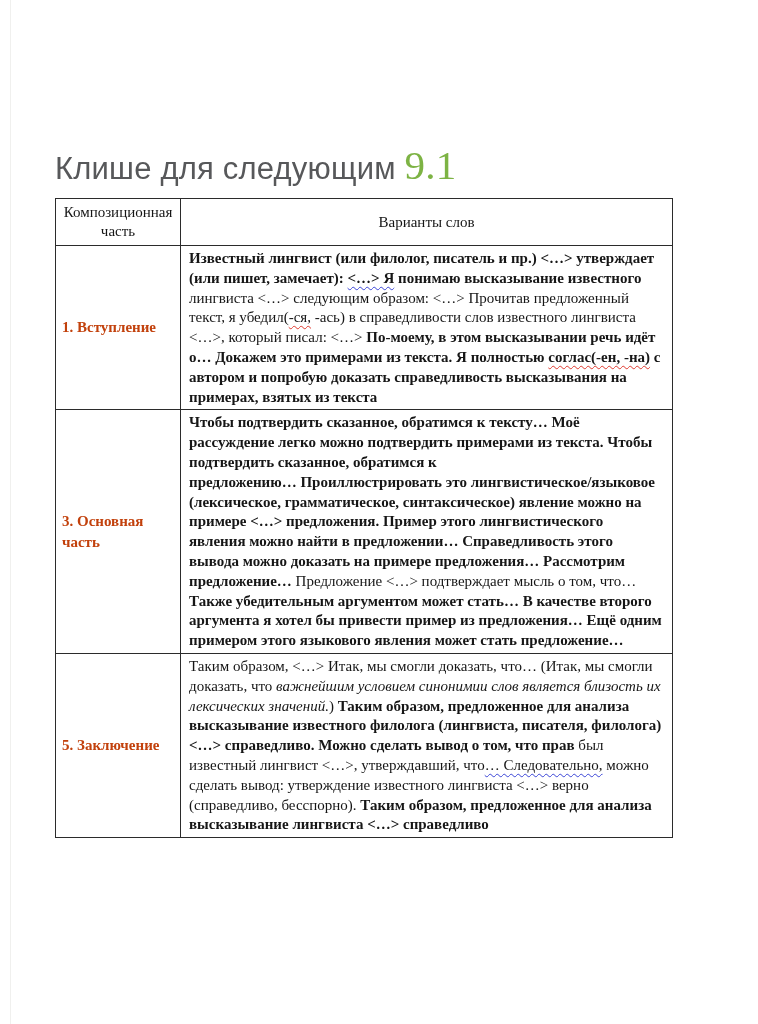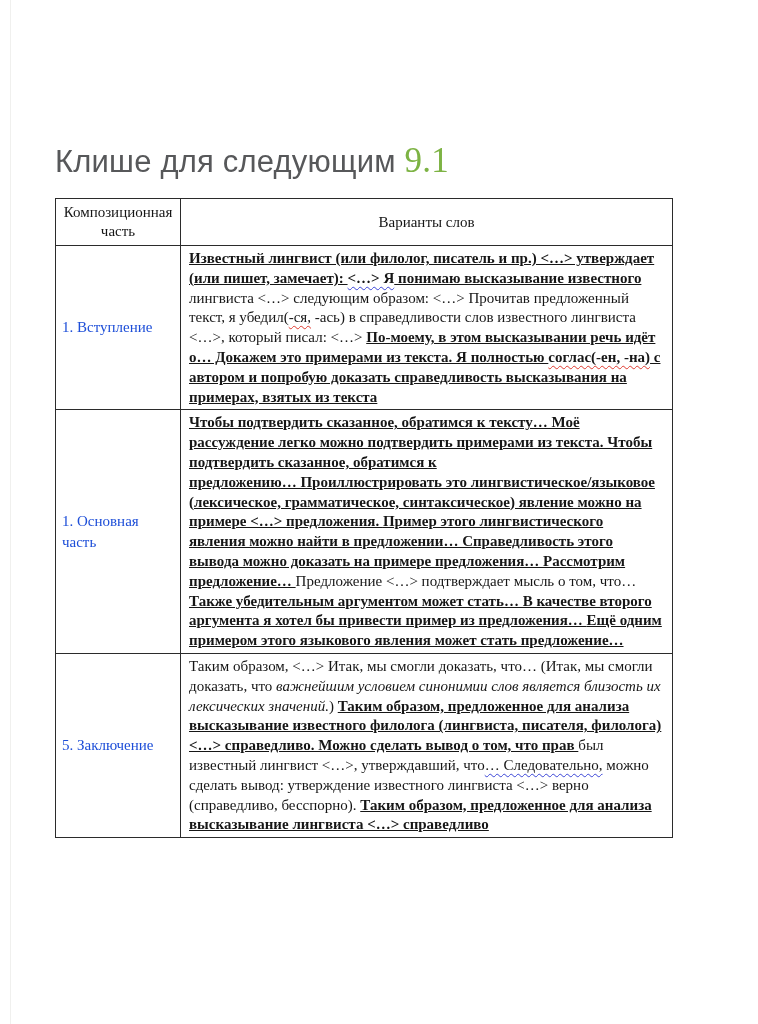--- a/index.html
+++ b/index.html
@@ -25,21 +25,21 @@
     margin: 0;
     font-family: "Liberation Sans", sans-serif;
     font-weight: 400;
     font-size: 31px;
     letter-spacing: 0.2px;
     color: #57585a;
     white-space: nowrap;
   }
   .title-num {
     font-family: "Liberation Serif", serif;
-    font-size: 35px;
+    font-size: 41px;
     color: #7db344;
   }
   table.cliche {
     position: absolute;
     left: 55px;
     top: 198px;
     width: 617px;
     border-collapse: collapse;
     table-layout: fixed;
     font-size: 15px;
@@ -55,35 +55,35 @@
   tr.r1 { height: 164px; }
   tr.r2 { height: 230px; }
   tr.r3 { height: 176px; }
   th.hcell {
     font-weight: 400;
     text-align: center;
     line-height: 19px;
     padding: 2px 6px;
   }
   td.label-cell {
-    color: #1d4ed8;
-    font-weight: 400;
+    color: #c2410c;
+    font-weight: 700;
     text-align: left;
     padding: 2px 4px 2px 6px;
     line-height: 21px;
     font-size: 15px;
   }
   td.content-cell {
     vertical-align: top;
     text-align: left;
     padding: 3px 9px 2px 8px;
     line-height: 19.8px;
     font-size: 15px;
   }
-  .b { font-weight: 700; text-decoration: underline; }
+  .b { font-weight: 700; }
   .i { font-style: italic; }
   .wavy-blue {
     text-decoration: underline wavy #3b45d6;
     text-decoration-thickness: 1px;
     text-underline-offset: 3px;
   }
   .wavy-red {
     text-decoration: underline wavy #e03a2f;
     text-decoration-thickness: 1px;
     text-underline-offset: 3px;
@@ -105,21 +105,21 @@
     <tbody>
       <tr class="hdr">
         <th class="hcell">Композиционная часть</th>
         <th class="hcell">Варианты слов</th>
       </tr>
       <tr class="r1">
         <td class="label-cell">1. Вступление</td>
         <td class="content-cell"><span class="b">Известный лингвист (или филолог, писатель и пр.) &lt;…&gt; утверждает (или пишет, замечает): </span><span class="b wavy-blue">&lt;…&gt; Я</span><span class="b"> понимаю высказывание известного</span><span> лингвиста &lt;…&gt; следующим образом: &lt;…&gt;  Прочитав предложенный текст, я убедил(</span><span class="wavy-red">-ся,</span><span> -ась) в справедливости слов известного лингвиста &lt;…&gt;,  который писал: &lt;…&gt; </span><span class="b">По-моему, в этом высказывании речь идёт о… Докажем это примерами из текста. Я полностью </span><span class="b wavy-red">соглас(-ен, -на)</span><span class="b"> с автором и попробую доказать справедливость высказывания на примерах, взятых из текста</span></td>
       </tr>
       <tr class="r2">
-        <td class="label-cell">1. Основная часть</td>
+        <td class="label-cell">3. Основная часть</td>
         <td class="content-cell"><span class="b">Чтобы подтвердить сказанное, обратимся к тексту…  Моё рассуждение легко можно подтвердить примерами из текста. Чтобы подтвердить сказанное, обратимся к</span><br><span class="b">предложению…  Проиллюстрировать это лингвистическое/языковое (лексическое, грамматическое, синтаксическое) явление можно на примере &lt;…&gt; предложения. </span><span class="b">Пример этого лингвистического явления можно найти в предложении… Справедливость этого вывода можно доказать на примере предложения… Рассмотрим предложение… </span><span>Предложение &lt;…&gt; подтверждает мысль о том, что… </span><span class="b">Также убедительным аргументом может стать… В качестве второго аргумента я хотел бы привести пример из предложения… </span><span class="b">Ещё одним примером этого языкового явления может стать предложение…</span></td>
       </tr>
       <tr class="r3">
         <td class="label-cell">5. Заключение</td>
         <td class="content-cell"><span>Таким образом, &lt;…&gt; Итак, мы смогли доказать, что… (Итак, мы смогли доказать, что </span><span class="i">важнейшим условием синонимии слов является близость их лексических значений.</span><span>) </span><span class="b">Таким образом, предложенное для анализа высказывание известного филолога (лингвиста, писателя, филолога) &lt;…&gt; справедливо. Можно сделать вывод о том, что прав </span><span>был известный лингвист &lt;…&gt;, утверждавший, что</span><span class="wavy-blue">… Следовательно,</span><span> можно сделать вывод: утверждение известного лингвиста &lt;…&gt; верно (справедливо, бесспорно). </span><span class="b">Таким образом, предложенное для анализа высказывание лингвиста &lt;…&gt; справедливо</span></td>
       </tr>
     </tbody>
   </table>
 </div>
 

